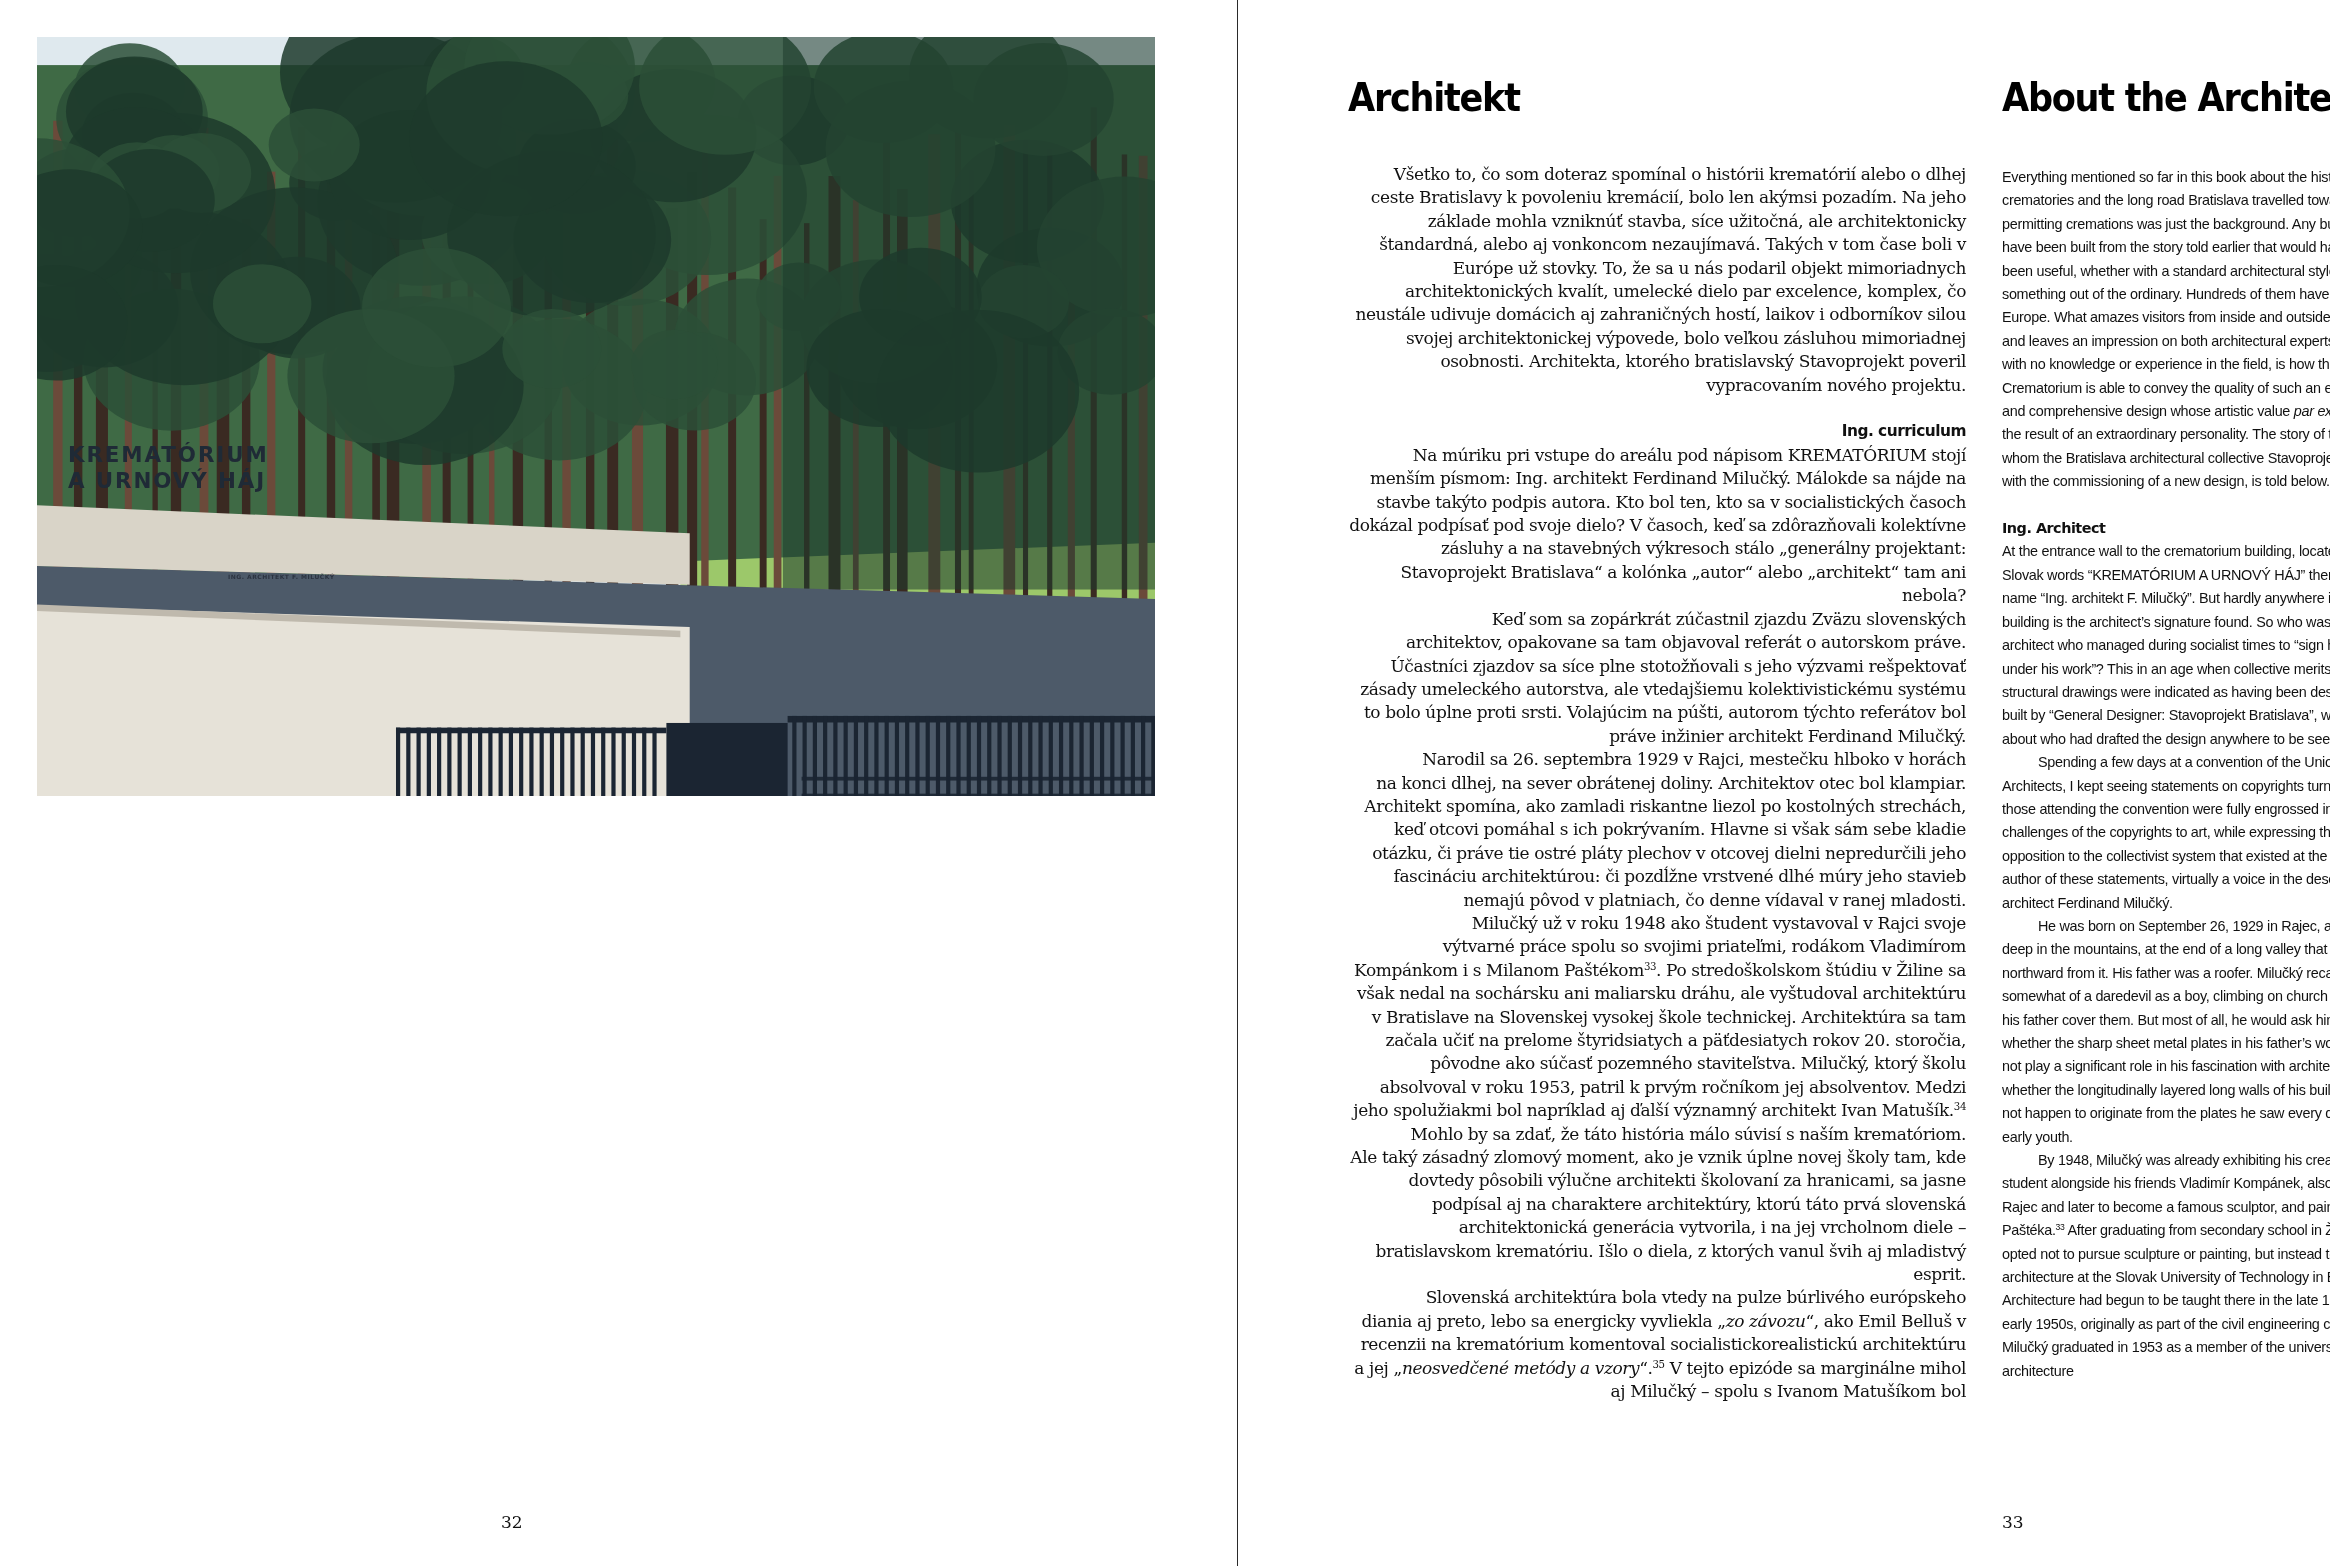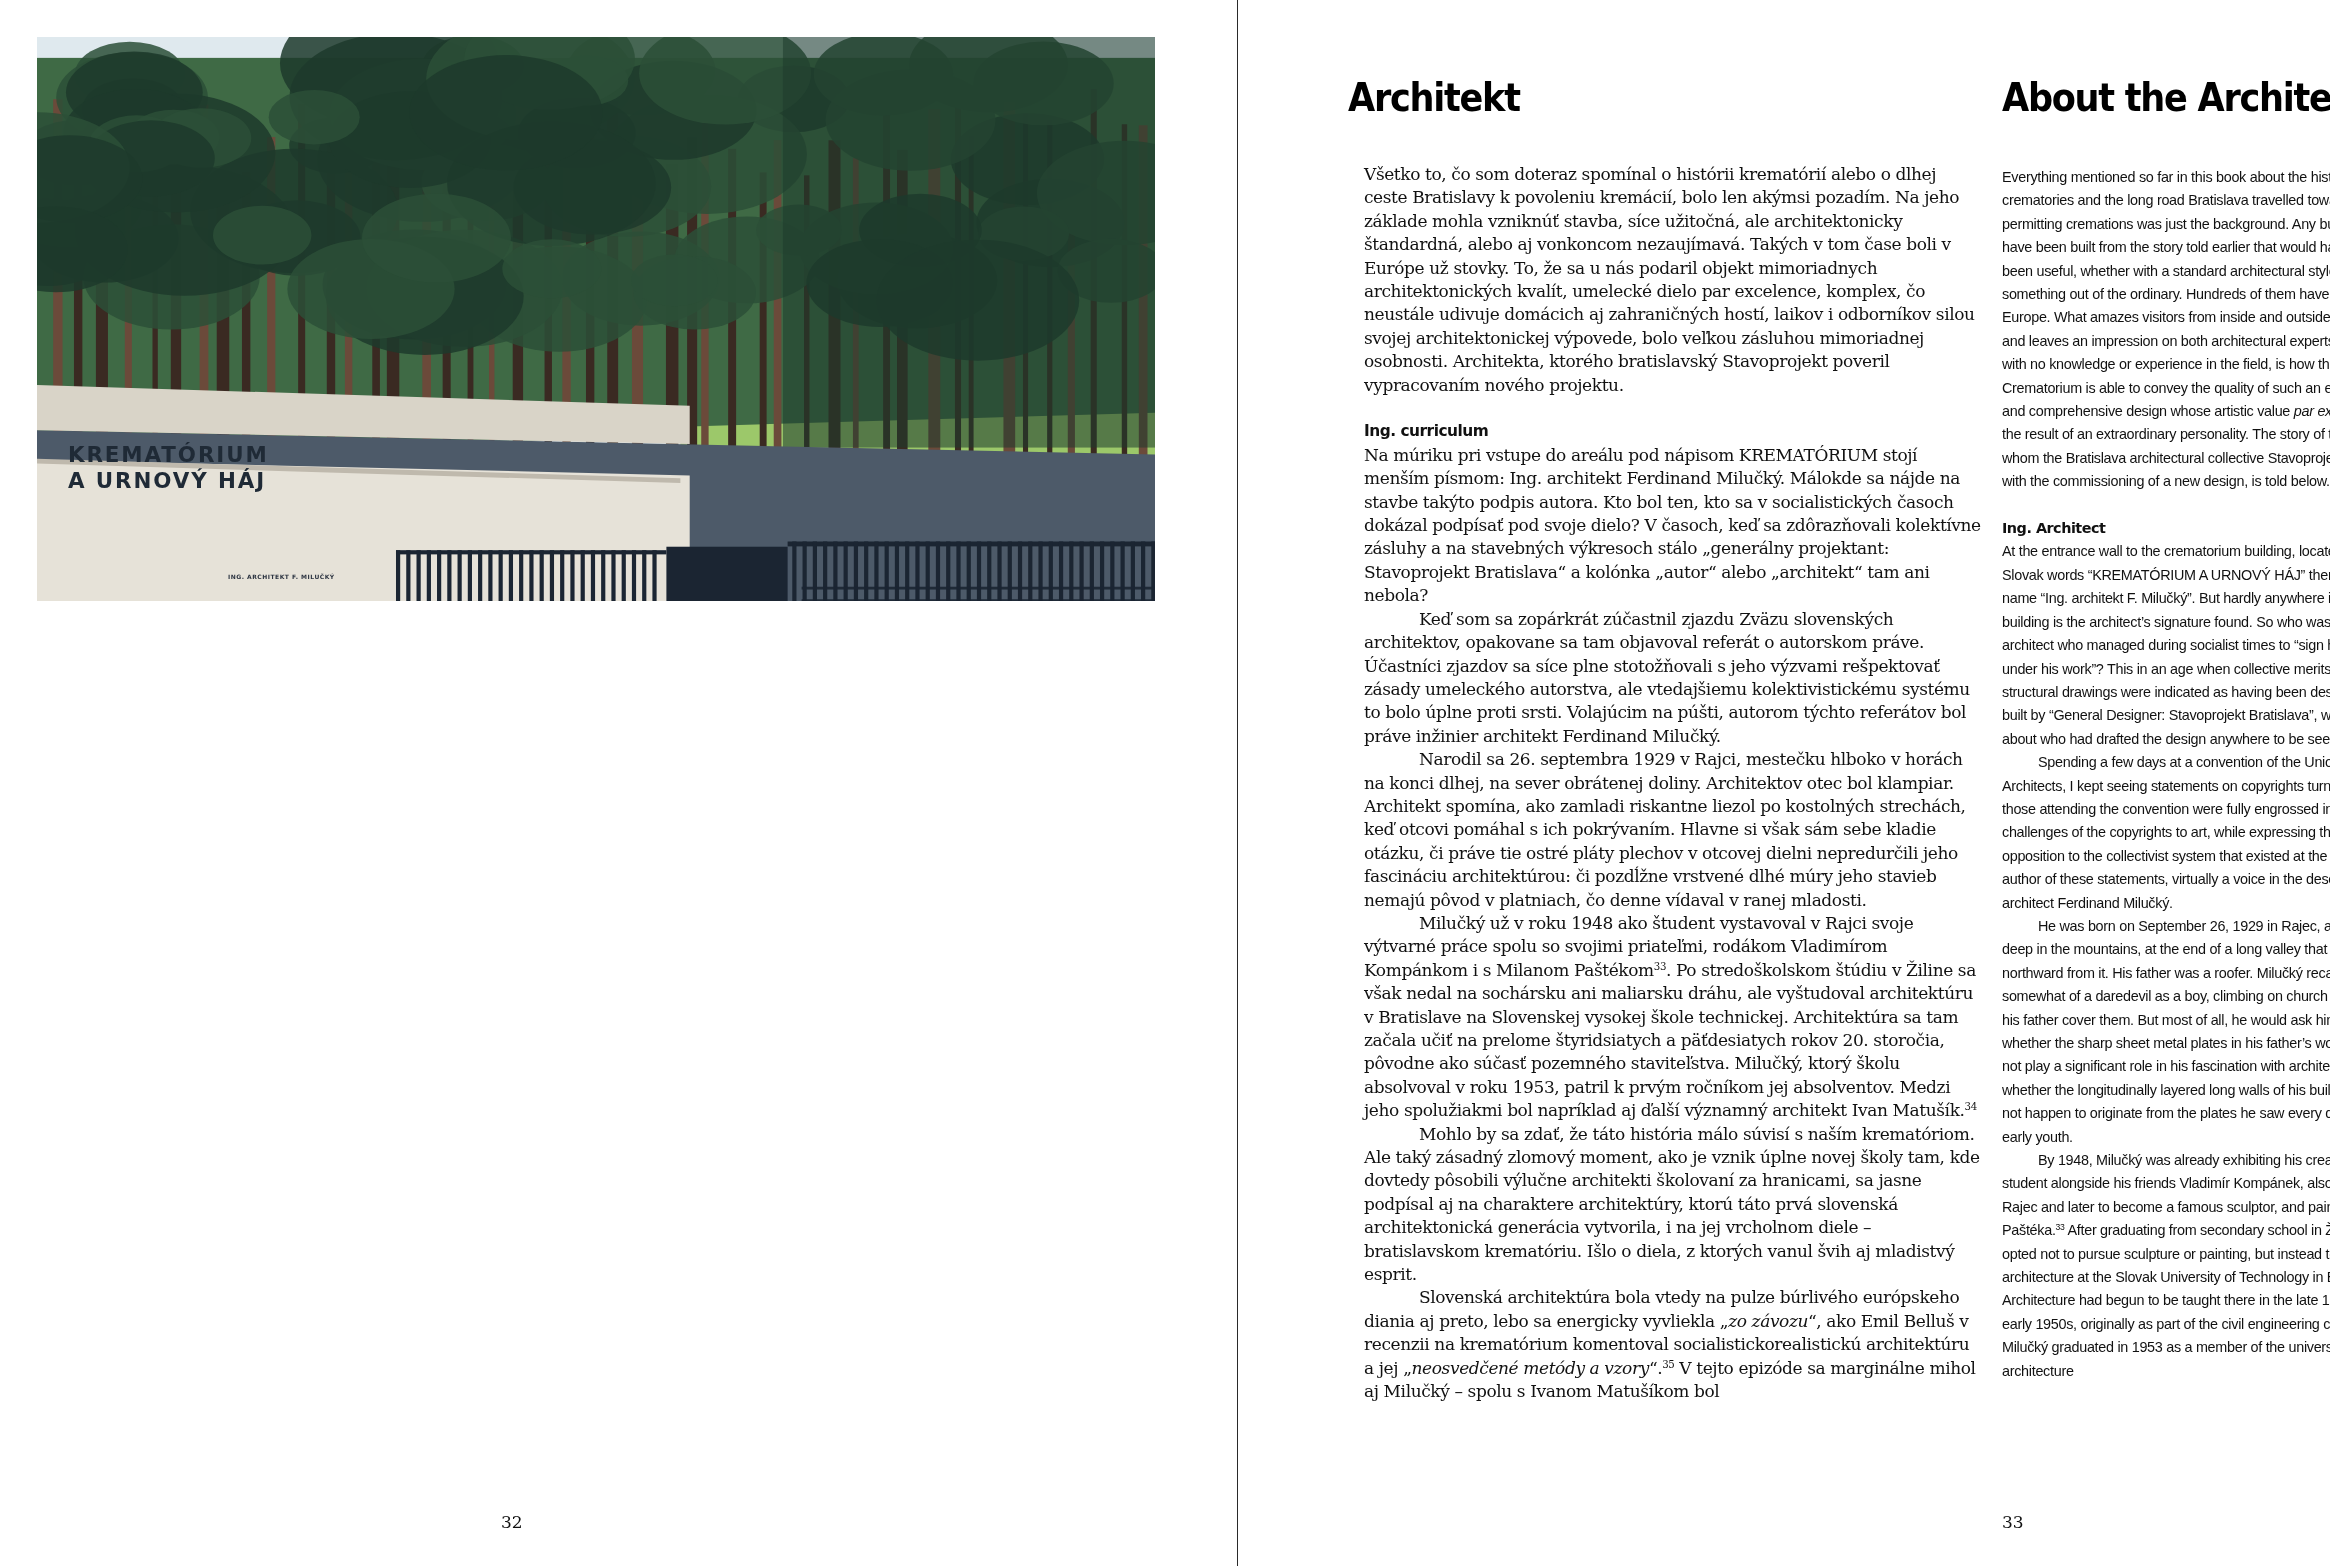--- a/index.html
+++ b/index.html
@@ -11,21 +11,21 @@
   .page { position: absolute; top: 0; height: 1567px; background: #ffffff; }
   .page-left { left: 0; width: 1237px; }
   .page-right { left: 1238px; width: 1236px; }
   .gutter {
     position: absolute; left: 1237px; top: 0; width: 1.4px; height: 1567px;
     background: #2a2a2a;
   }
 
   
   .photo {
-    position: absolute; left: 37px; top: 37px; width: 1118px; height: 564px;
+    position: absolute; left: 37px; top: 37px; width: 1118px; height: 759px;
     overflow: hidden; background: #f0abfc;
   }
   .photo svg { display: block; width: 100%; height: 100%; }
   .sign {
     position: absolute; left: 31px; top: 405px;
     font-family: "DejaVu Sans", sans-serif; font-weight: bold;
     font-size: 21.4px; line-height: 26px; letter-spacing: 1.9px; color: #1f2a36;
     white-space: pre-line;
   }
   .sign-small {
@@ -49,23 +49,23 @@
 
   .h1 {
     position: absolute; top: 74px; left: 0; margin: 0;
     font-family: "DejaVu Sans", sans-serif; font-weight: bold;
     font-size: 39px; line-height: 47px; letter-spacing: -1.4px;
     transform: scaleX(0.9); transform-origin: left center;
     white-space: nowrap; color: #000;
   }
 
   .body-sk {
-    position: absolute; top: 163px; left: 16px; width: 618px;
+    position: absolute; top: 163px; left: 0; width: 618px;
     font-family: "DejaVu Serif", serif; font-size: 17px; line-height: 23.4px;
-    letter-spacing: -0.4px; color: #111; text-align: left;
+    letter-spacing: -0.4px; color: #111; text-align: right;
   }
   .body-en {
     position: absolute; top: 166px; left: 0; width: 405px;
     font-family: "Liberation Sans", sans-serif; font-size: 14.4px; line-height: 23.4px;
     letter-spacing: -0.3px; color: #111;
   }
   .body-sk p, .body-en p { margin: 0; }
   .body-sk p.indent, .body-en p.indent { text-indent: 55px; }
   .body-en p.indent { text-indent: 36px; }
   .subhead {

